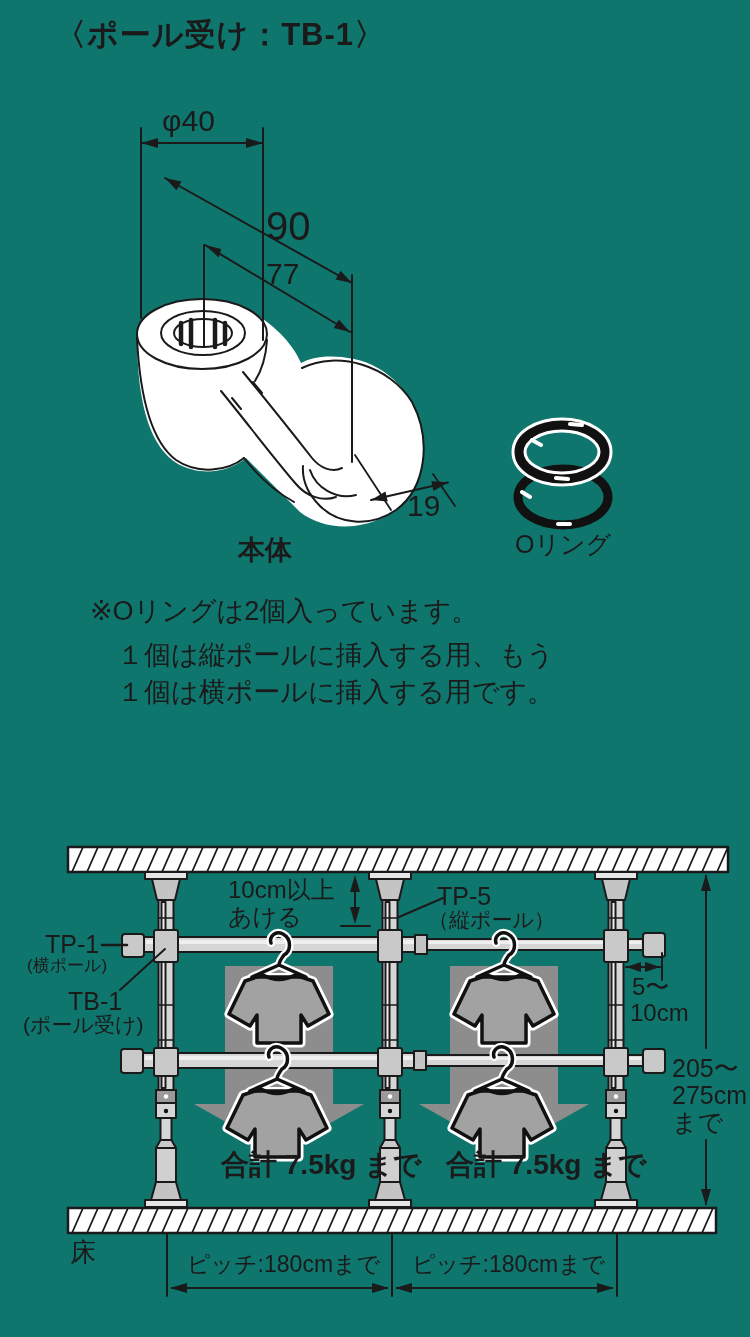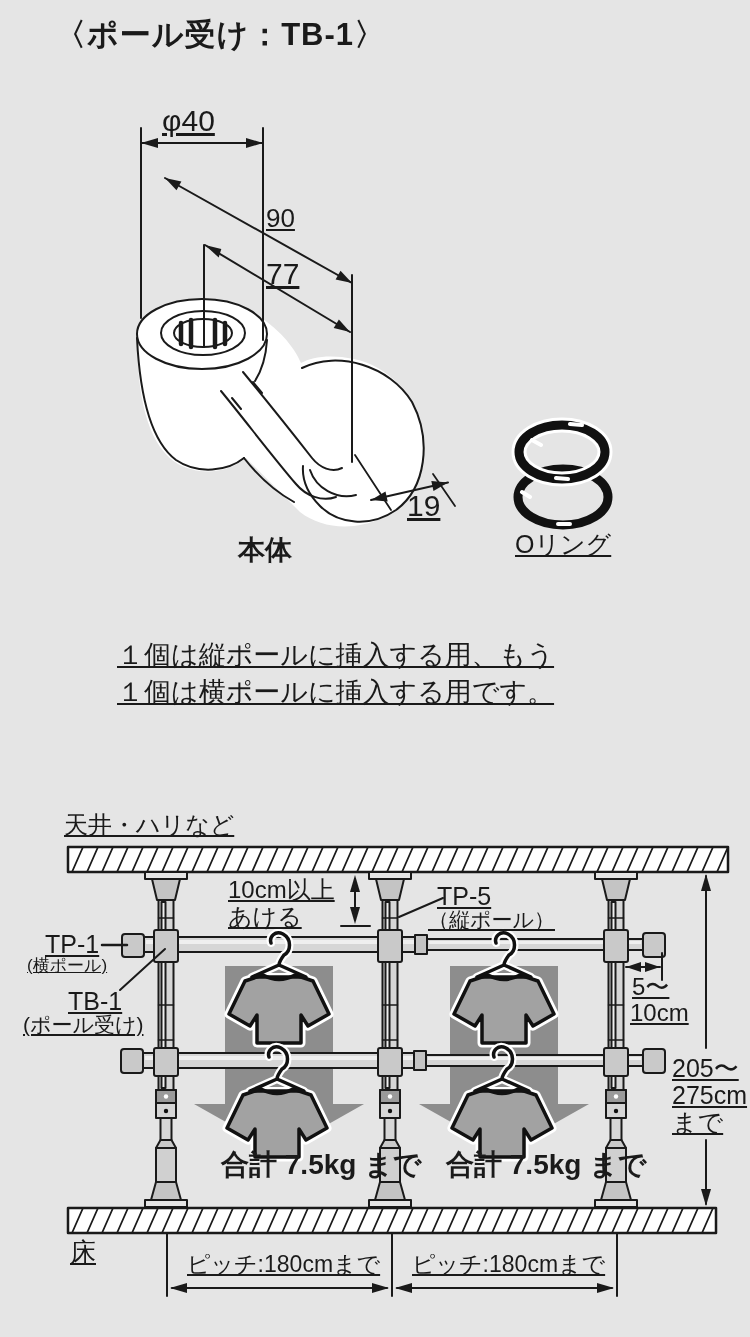--- a/index.html
+++ b/index.html
@@ -1,22 +1,22 @@
 <!DOCTYPE html>
 <html><head>
 <meta charset="utf-8">
 <style>
   html,body{margin:0;padding:0;background:#ffffff;}
   #stage{
-    position:relative;width:750px;height:1337px;background:#e5e5e5;overflow:hidden;
+    position:relative;width:750px;height:1337px;background:#0f766e;overflow:hidden;
     font-family:"Liberation Sans","DejaVu Sans",sans-serif;color:#111;
   }
   #diagram-svg{position:absolute;left:0;top:0;}
   .lbl{position:absolute;white-space:nowrap;color:#1a1a1a;line-height:1.1;}
-  .w500{font-weight:500;text-decoration:underline;}
+  .w500{font-weight:500;}
   .w600{font-weight:600;}
   .w700{font-weight:700;margin-left:40px;}
 </style>
 </head>
 <body>
 
 <div id="stage">
 
 <svg id="diagram-svg" width="750" height="1337" viewBox="0 0 750 1337">
 
@@ -329,30 +329,30 @@
       <line x1="102" y1="945" x2="127" y2="945" stroke-width="2.5"></line>
       <line x1="120" y1="990" x2="165" y2="949"></line>
       <line x1="443" y1="898" x2="399" y2="917"></line>
     </g>
   </g>
 </svg>
 
 <div class="lbl w600" style="left:55px;top:18px;font-size:31px;letter-spacing:1px;">〈ポール受け：TB-1〉</div>
 
 <div class="lbl w500" style="left:162px;top:104px;font-size:30px;">φ40</div>
-<div class="lbl w500" style="left:266px;top:204px;font-size:26px;">90</div>
+<div class="lbl w500" style="left:266px;top:204px;font-size:40px;">90</div>
 <div class="lbl w500" style="left:266px;top:257px;font-size:30px;">77</div>
 <div class="lbl w500" style="left:407px;top:489px;font-size:30px;">19</div>
 <div class="lbl w600" style="left:238px;top:536px;font-size:27px;">本体</div>
 <div class="lbl w500" style="left:515px;top:531px;font-size:25px;">Oリング</div>
 
+<div class="lbl w500" style="left:90px;top:597px;font-size:27px;">※Oリングは2個入っています。</div>
 <div class="lbl w500" style="left:117px;top:641px;font-size:27px;">１個は縦ポールに挿入する用、もう</div>
 <div class="lbl w500" style="left:117px;top:678px;font-size:27px;text-align:right;">１個は横ポールに挿入する用です。</div>
 
-<div class="lbl w500" style="left:64px;top:812px;font-size:24px;">天井・ハリなど</div>
 
 <div class="lbl w500" style="left:45px;top:931px;font-size:25px;">TP-1</div>
 <div class="lbl w500" style="left:27px;top:957px;font-size:17px;">(横ポール)</div>
 <div class="lbl w500" style="left:68px;top:988px;font-size:25px;">TB-1</div>
 <div class="lbl w500" style="left:23px;top:1013px;font-size:21px;">(ポール受け)</div>
 <div class="lbl w500" style="left:437px;top:883px;font-size:25px;">TP-5</div>
 <div class="lbl w500" style="left:428px;top:908px;font-size:21px;">（縦ポール）</div>
 
 <div class="lbl w500" style="left:228px;top:877px;font-size:24px;text-align:center;">10cm以上</div>
 <div class="lbl w500" style="left:228px;top:904px;font-size:24px;">あける</div>

